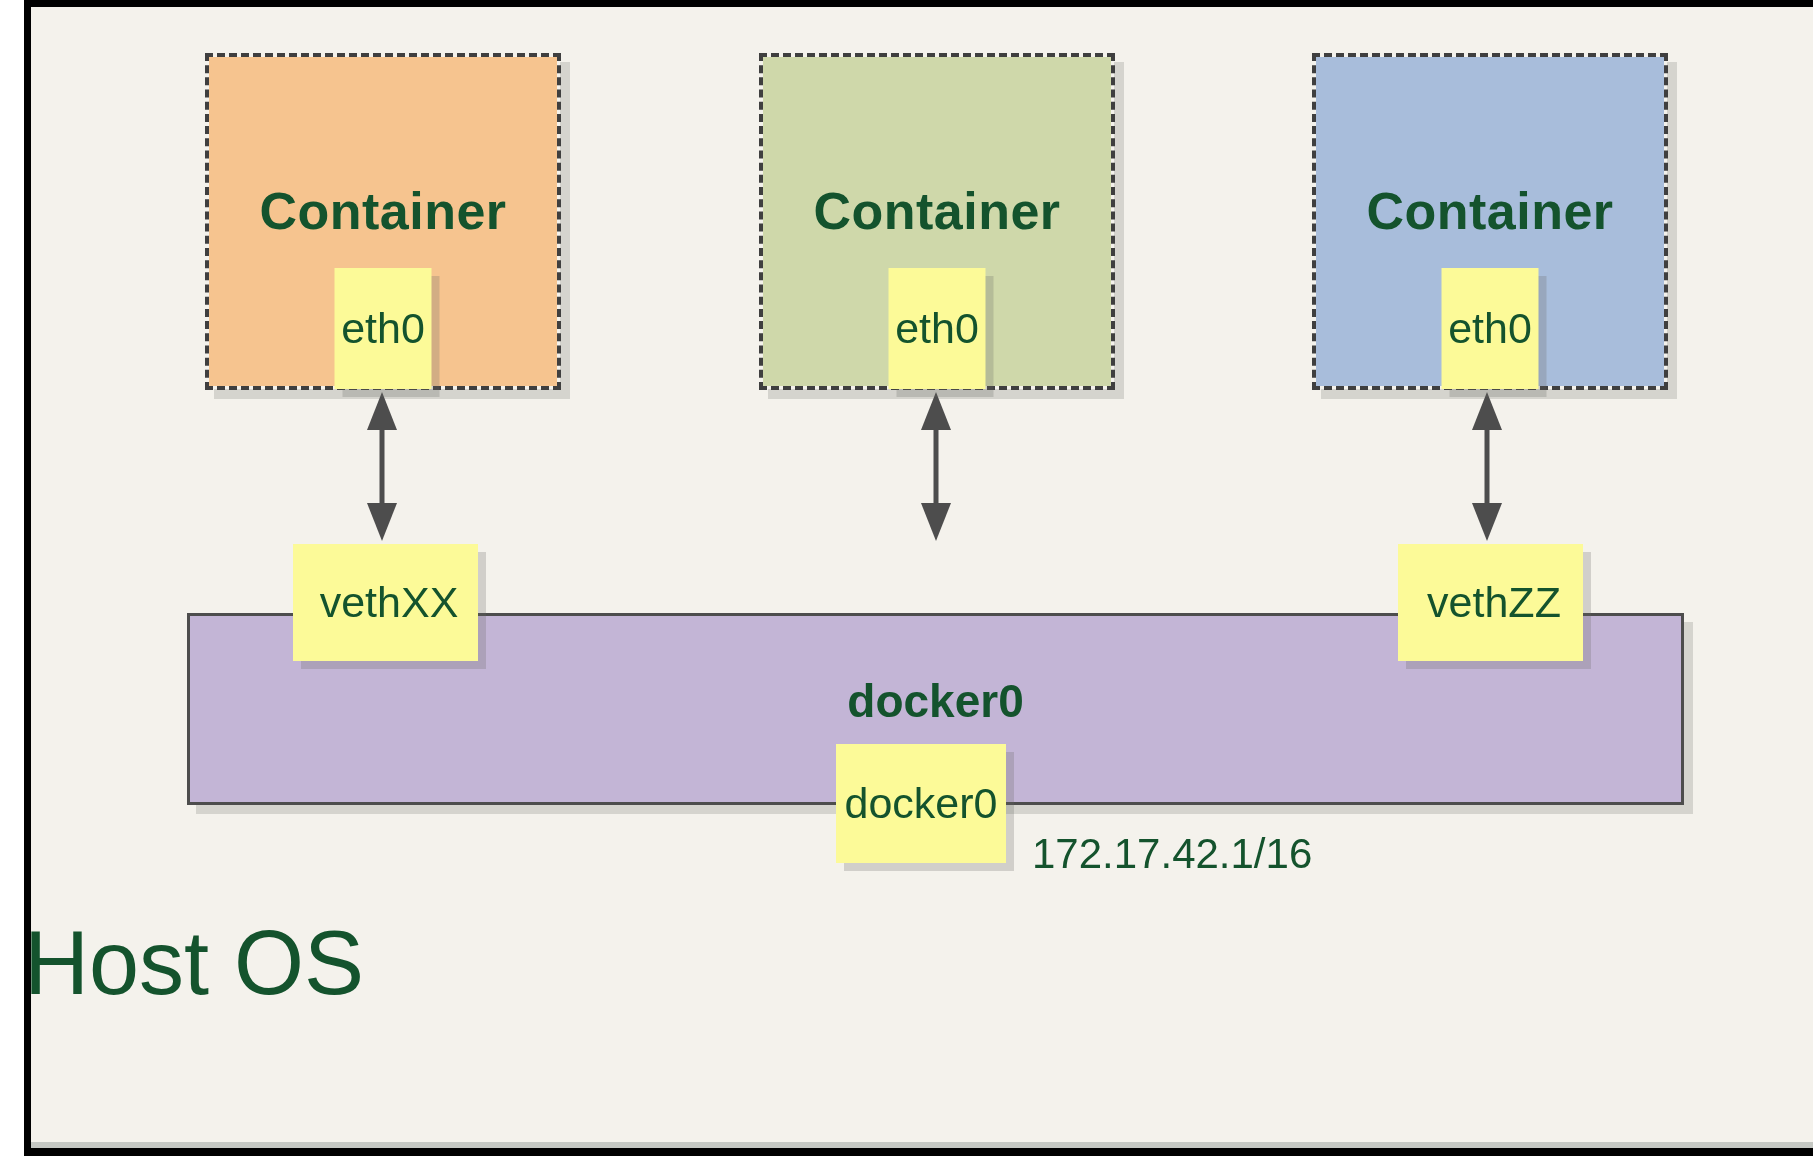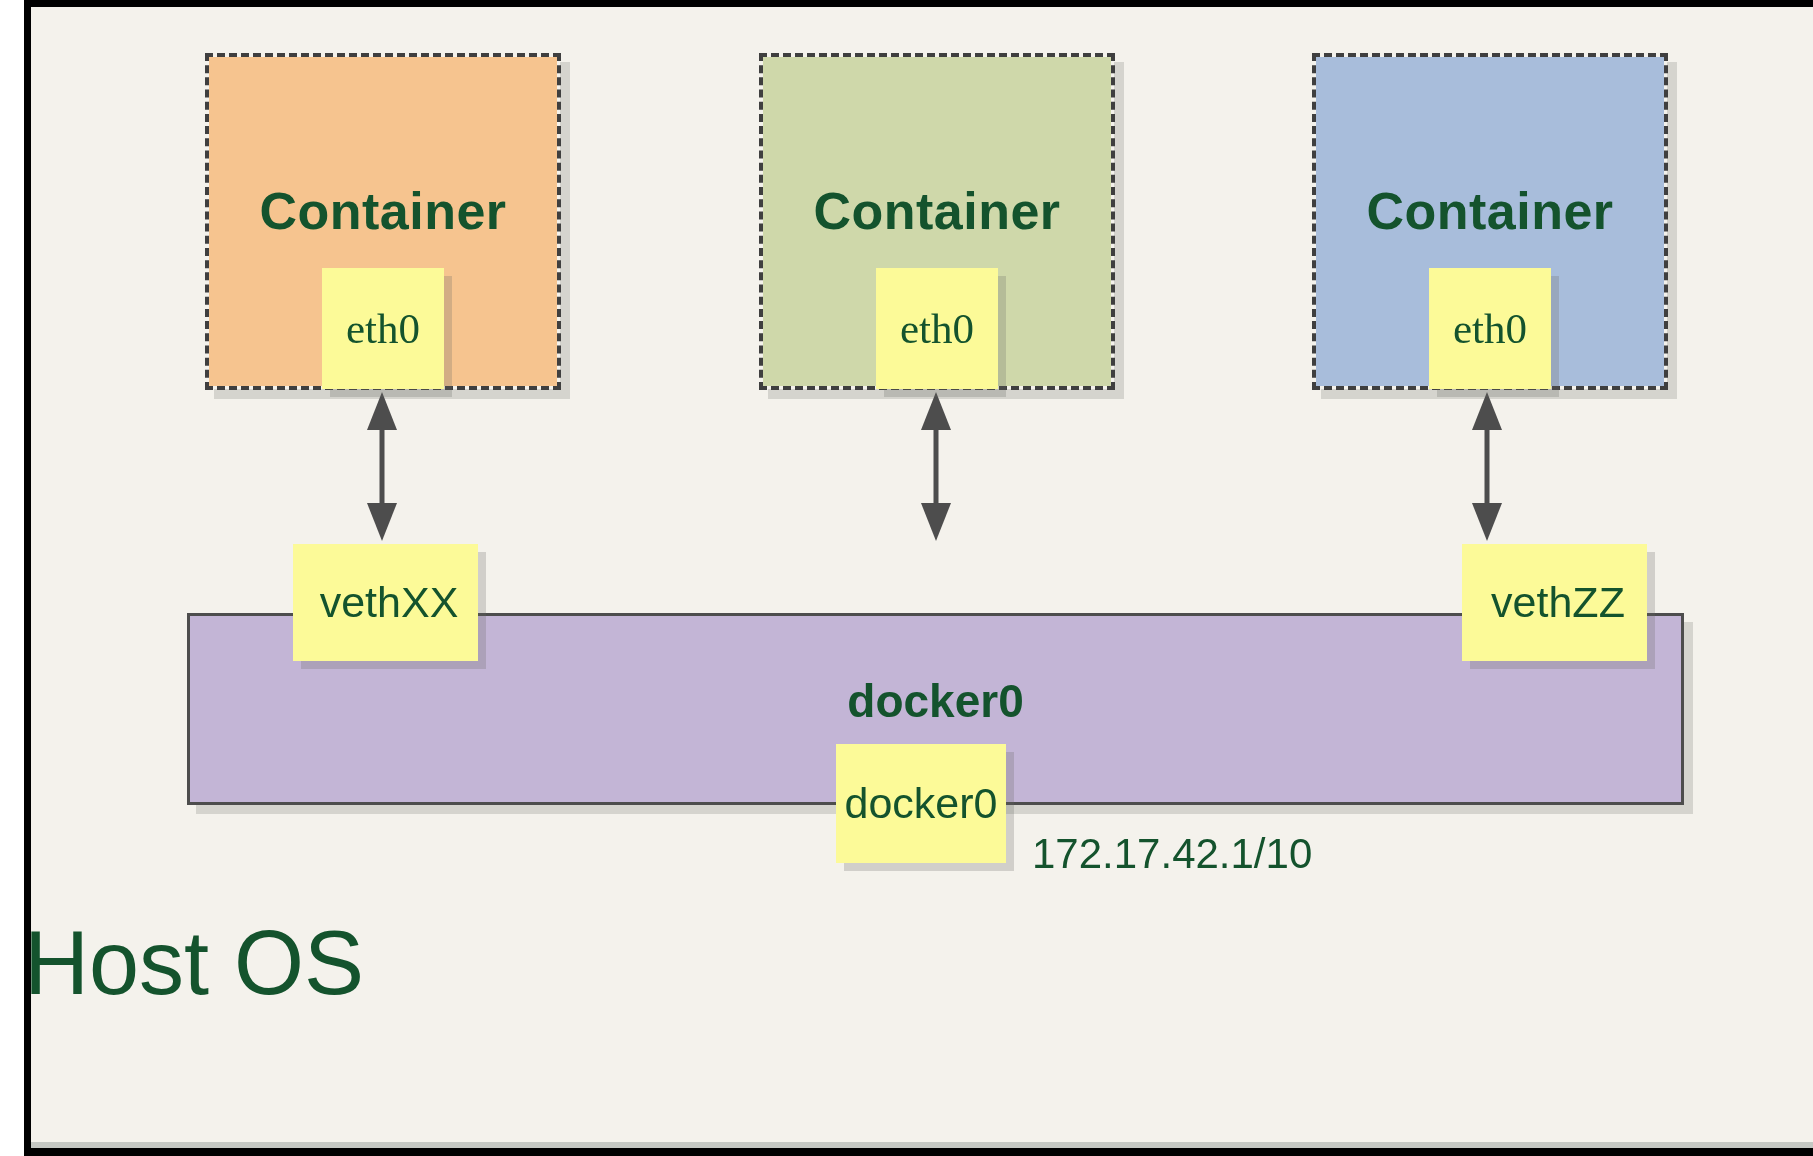--- a/index.html
+++ b/index.html
@@ -50,21 +50,21 @@
   .port {
     position:absolute;
     background:var(--port,#fcfa98);
     box-shadow:8px 8px 0 rgba(104,104,98,0.25);
     display:flex; align-items:center; justify-content:center;
     font-size:43px; line-height:1;
     z-index:3;
   }
   .eth-port {
     left:50%; transform:translateX(-50%);
-    bottom:-3px; width:122px; height:121px;font-family:Liberation Serif, serif;
+    bottom:-3px; width:97px; height:121px;
   }
   .veth-port { top:544px; width:178px; height:117px;padding-left:7px; }
   .bridge-port { left:812px; top:744px; width:170px; height:119px; }
 
   
   .arrow { position:absolute; top:391px; width:40px; height:151px; z-index:2; }
   .arrow line { stroke:var(--arrow,#4d4d4d); stroke-width:5; }
   .arrow polygon { fill:var(--arrow,#4d4d4d); }
 
   
@@ -132,19 +132,19 @@
     <line x1="20" y1="28" x2="20" y2="123"></line>
     <polygon points="20,1 5,39 35,39"></polygon>
     <polygon points="20,150 5,112 35,112"></polygon>
   </svg>
 
   <div class="bridge" style="--fill: #c3b5d6;">
     <div class="bridge-label">docker0</div>
   </div>
 
   <div class="port veth-port" style="left:269px">vethXX</div>
-  <div class="port veth-port" style="left:1438px">vethZZ</div>
+  <div class="port veth-port" style="left:1374px">vethZZ</div>
 
   <div class="port bridge-port">docker0</div>
-  <div class="ip-label">172.17.42.1/10</div>
+  <div class="ip-label">172.17.42.1/16</div>
 
   <div class="host-label">Host OS</div>
 </div>
 
 </body></html>

